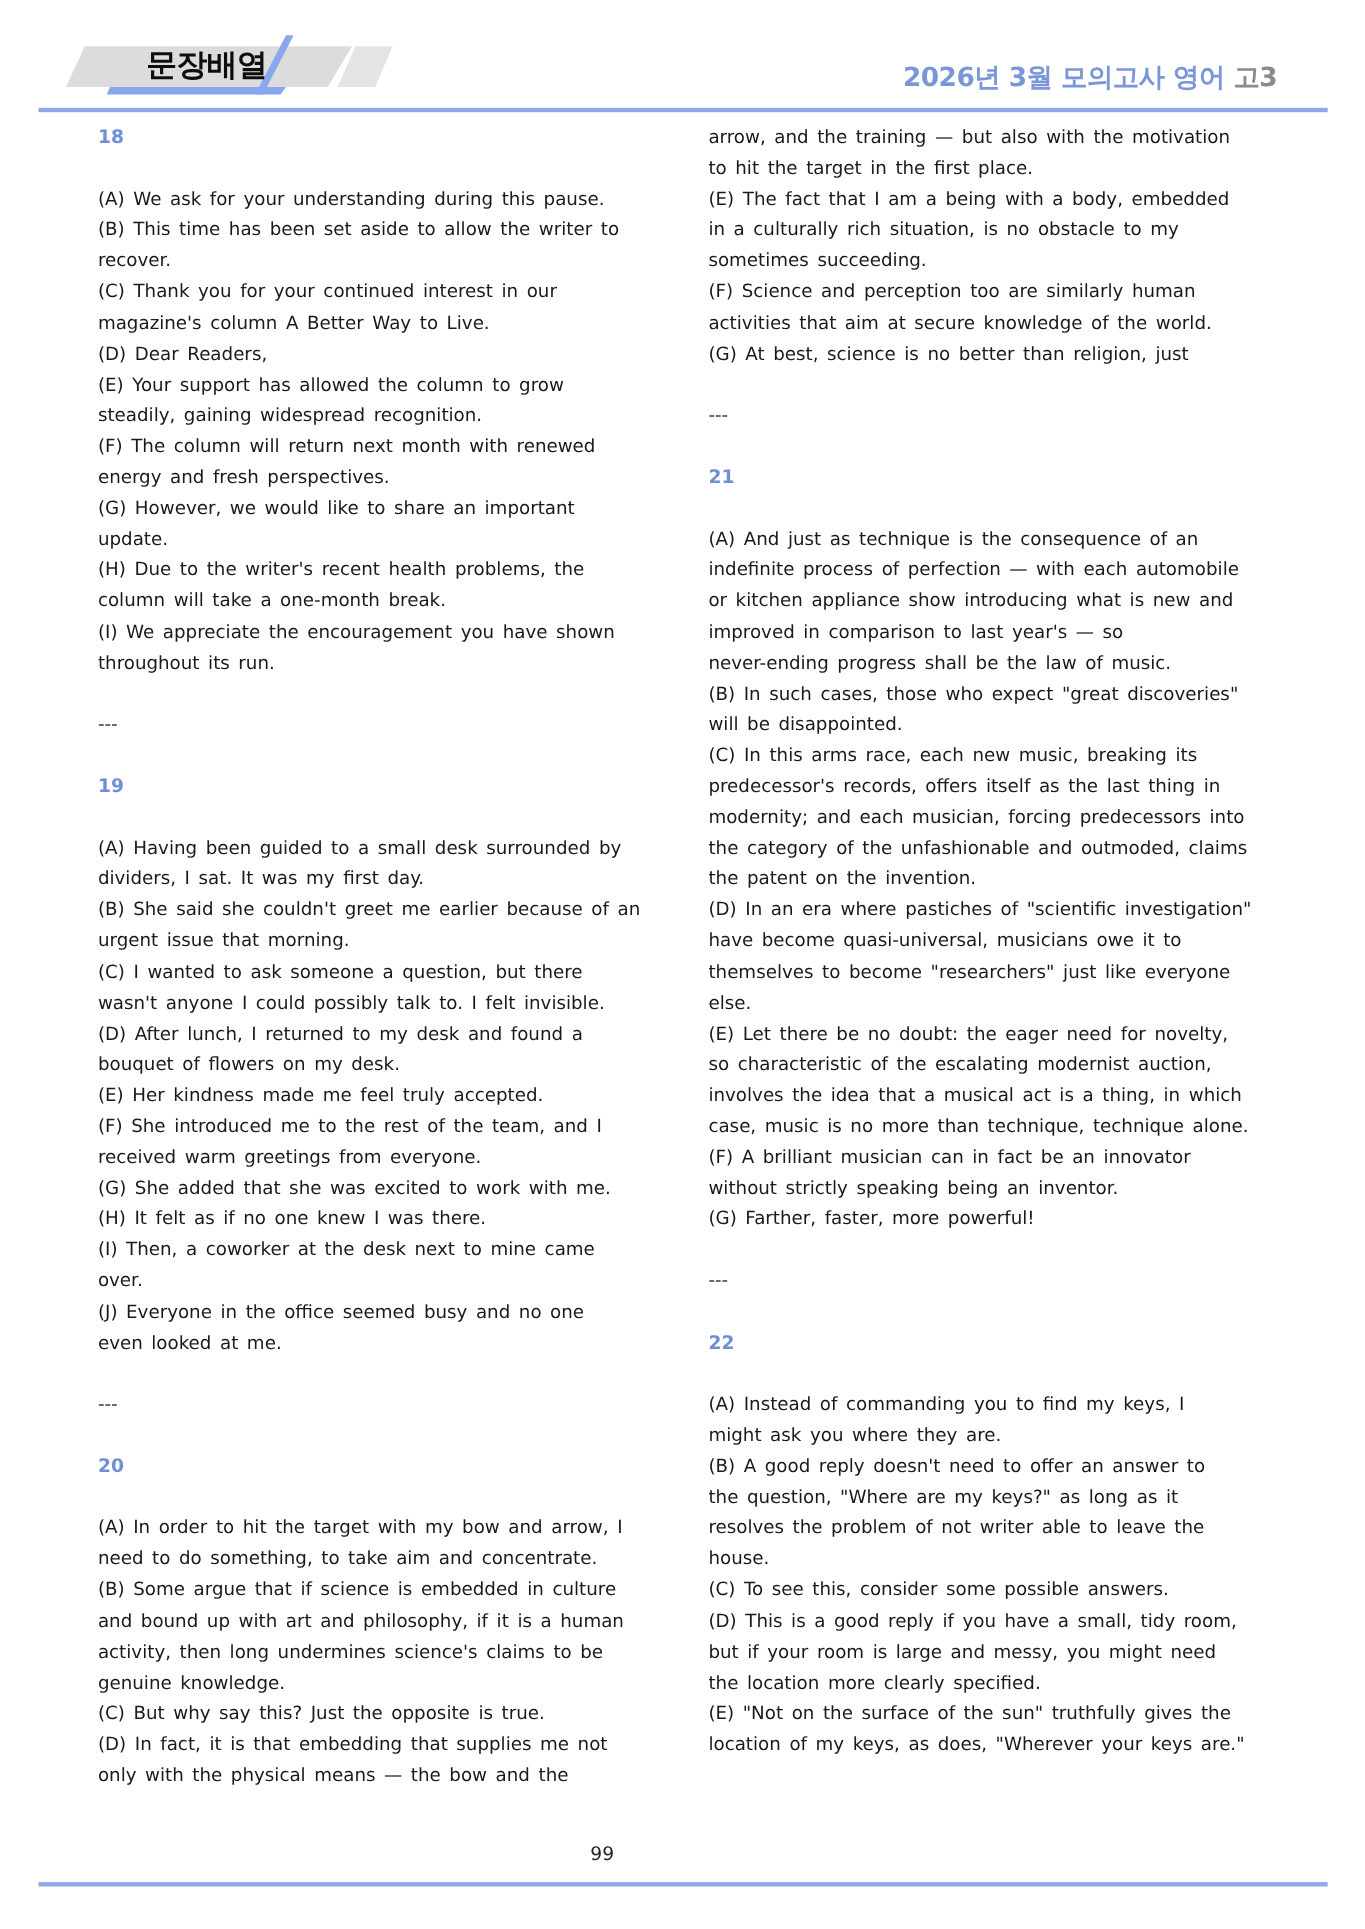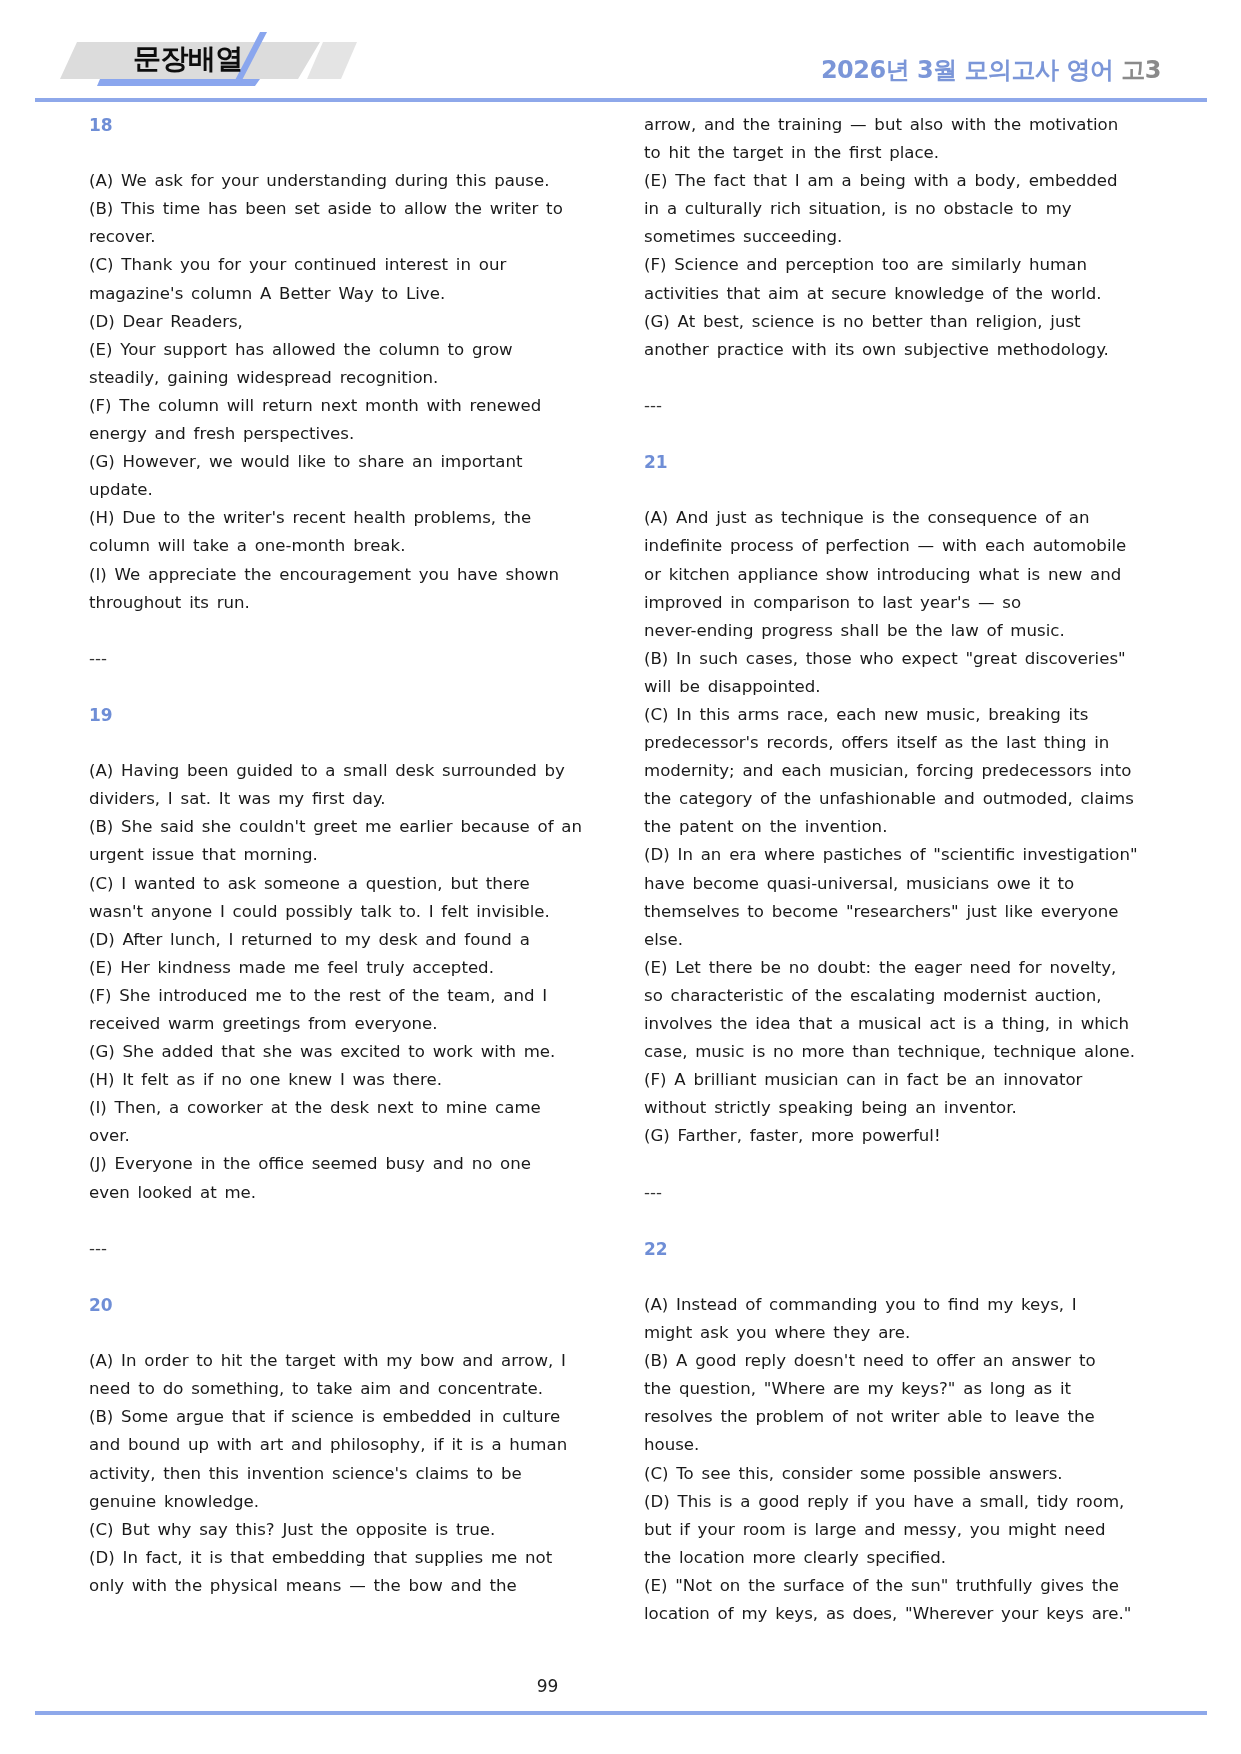--- a/index.html
+++ b/index.html
@@ -82,59 +82,59 @@
   <p class="q-number">19</p>
   <div class="gap"></div>
   <div>
     <p class="line">(A) Having been guided to a small desk surrounded by</p>
     <p class="line">dividers, I sat. It was my first day.</p>
     <p class="line">(B) She said she couldn't greet me earlier because of an</p>
     <p class="line">urgent issue that morning.</p>
     <p class="line">(C) I wanted to ask someone a question, but there</p>
     <p class="line">wasn't anyone I could possibly talk to. I felt invisible.</p>
     <p class="line">(D) After lunch, I returned to my desk and found a</p>
+    <p class="line">bouquet of flowers on my desk.</p>
     <p class="line">(E) Her kindness made me feel truly accepted.</p>
     <p class="line">(F) She introduced me to the rest of the team, and I</p>
     <p class="line">received warm greetings from everyone.</p>
     <p class="line">(G) She added that she was excited to work with me.</p>
     <p class="line">(H) It felt as if no one knew I was there.</p>
     <p class="line">(I) Then, a coworker at the desk next to mine came</p>
     <p class="line">over.</p>
     <p class="line">(J) Everyone in the office seemed busy and no one</p>
     <p class="line">even looked at me.</p>
   </div>
   <div class="gap"></div>
   <p class="sep">---</p>
   <div class="gap"></div>
   <p class="q-number">20</p>
   <div class="gap"></div>
   <div>
     <p class="line">(A) In order to hit the target with my bow and arrow, I</p>
     <p class="line">need to do something, to take aim and concentrate.</p>
     <p class="line">(B) Some argue that if science is embedded in culture</p>
     <p class="line">and bound up with art and philosophy, if it is a human</p>
-    <p class="line">activity, then this invention science's claims to be</p>
+    <p class="line">activity, then long undermines science's claims to be</p>
     <p class="line">genuine knowledge.</p>
     <p class="line">(C) But why say this? Just the opposite is true.</p>
     <p class="line">(D) In fact, it is that embedding that supplies me not</p>
     <p class="line">only with the physical means — the bow and the</p>
   </div>
 </div>
 
 <div class="column col-right">
   <div>
     <p class="line">arrow, and the training — but also with the motivation</p>
     <p class="line">to hit the target in the first place.</p>
     <p class="line">(E) The fact that I am a being with a body, embedded</p>
     <p class="line">in a culturally rich situation, is no obstacle to my</p>
     <p class="line">sometimes succeeding.</p>
     <p class="line">(F) Science and perception too are similarly human</p>
     <p class="line">activities that aim at secure knowledge of the world.</p>
     <p class="line">(G) At best, science is no better than religion, just</p>
-    <p class="line">another practice with its own subjective methodology.</p>
   </div>
   <div class="gap"></div>
   <p class="sep">---</p>
   <div class="gap"></div>
   <p class="q-number">21</p>
   <div class="gap"></div>
   <div>
     <p class="line">(A) And just as technique is the consequence of an</p>
     <p class="line">indefinite process of perfection — with each automobile</p>
     <p class="line">or kitchen appliance show introducing what is new and</p>

